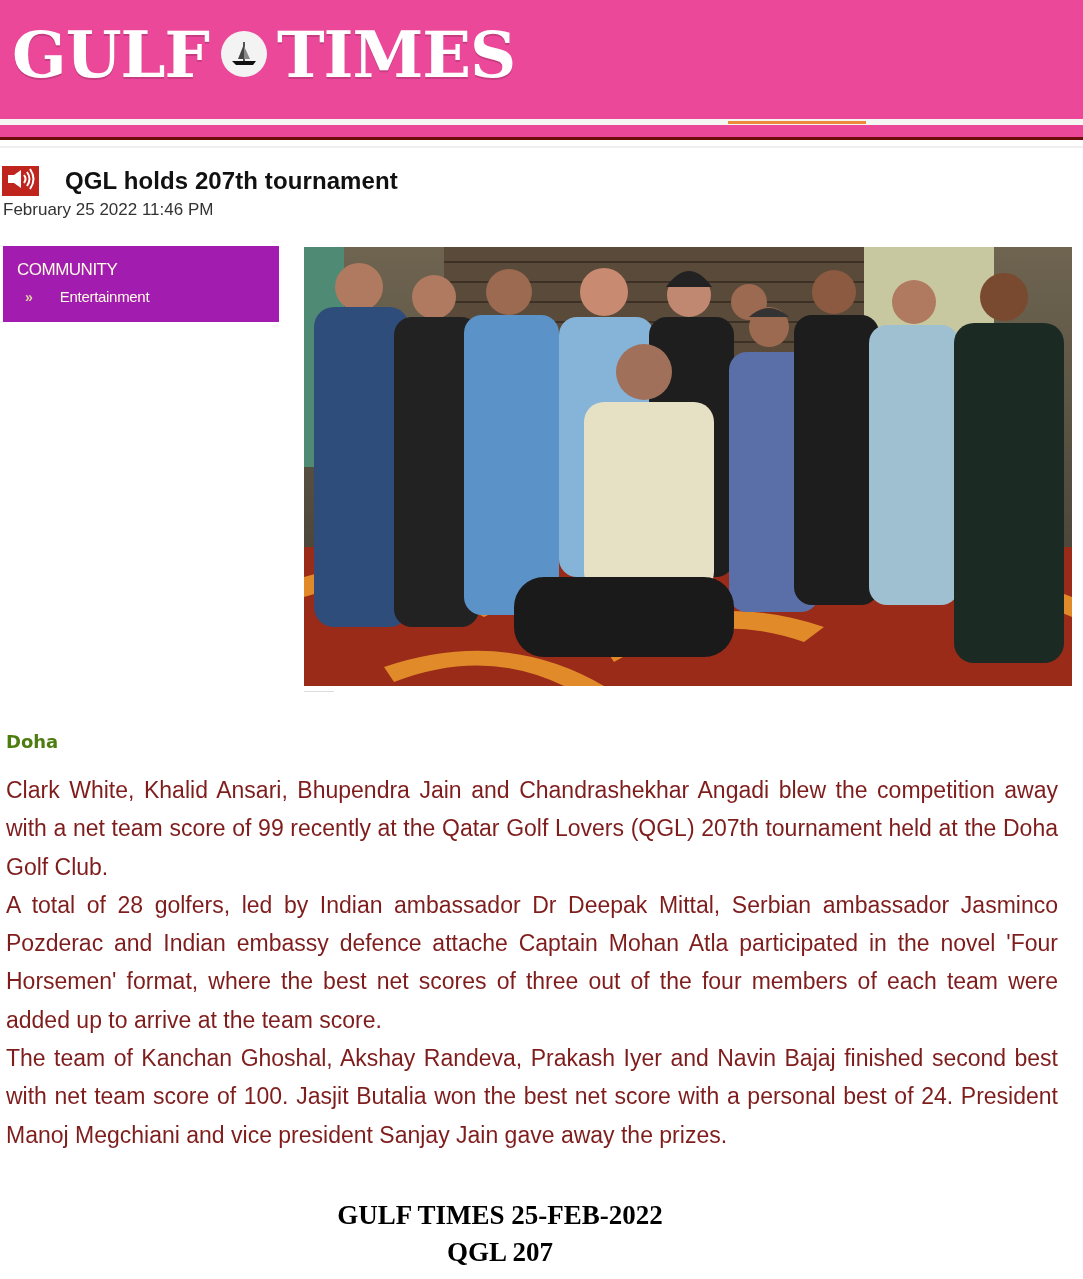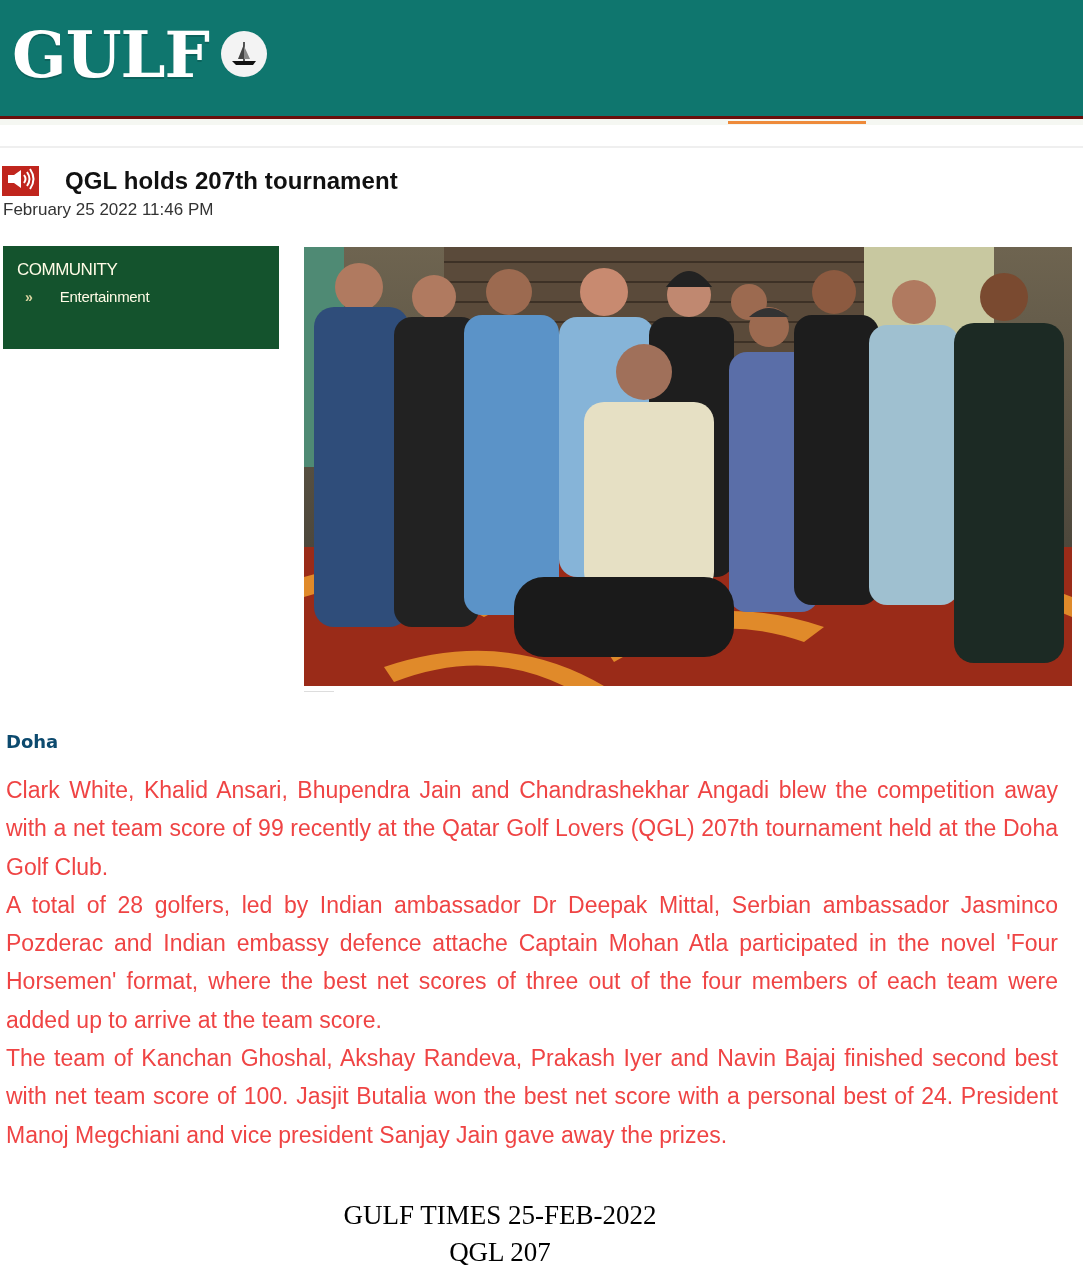--- a/index.html
+++ b/index.html
@@ -1,21 +1,21 @@
 <!DOCTYPE html>
 <html><head>
 <meta charset="utf-8">
 <style>
   * { box-sizing: border-box; margin: 0; padding: 0; }
   html, body { width: 1083px; height: 1279px; background: #ffffff; overflow: hidden; }
   body { position: relative; font-family: "Liberation Sans", sans-serif; color: #222; }
 
   .masthead {
-    position: absolute; left: 0; top: 0; width: 1083px; height: 119px;
-    background: #0f766e;
+    position: absolute; left: 0; top: 0; width: 1083px; height: 140px;
+    background: #ec4899;
     border-bottom: 3px solid #6a0f0c;
   }
   .logo {
     position: absolute; left: 12px; top: 14px; height: 80px;
     display: flex; align-items: center;
     font-family: "DejaVu Serif", serif; font-weight: bold;
     font-size: 64px; color: #ffffff; letter-spacing: -1px;
     text-shadow: 0 2px 0 rgba(0,0,0,0.15);
   }
   .logo .emblem {
@@ -44,71 +44,72 @@
     cursor: pointer;
   }
   .headline {
     margin-left: 26px; font-size: 24px; font-weight: bold; color: #111; letter-spacing: 0.1px;
   }
   .timestamp {
     position: absolute; left: 3px; top: 200px; font-size: 17px; color: #333;
   }
 
   .category-box {
-    position: absolute; left: 3px; top: 246px; width: 276px; height: 103px;
-    background: #14532d;
+    position: absolute; left: 3px; top: 246px; width: 276px; height: 76px;
+    background: #a21caf;
     padding: 14px 0 0 14px;
   }
   .category-title {
     display: block; font-size: 17px; color: #fffbe6; letter-spacing: -0.5px; text-transform: uppercase;
   }
   .subcategory {
     display: flex; align-items: center; margin-top: 8px; margin-left: 8px;
   }
   .subcategory .chev { color: #d9d4a0; font-size: 14px; font-weight: bold; margin-right: 10px; letter-spacing: -3px; }
   .subcategory span.label { font-size: 15px; color: #fffbe6; letter-spacing: -0.3px; margin-left: 20px; }
 
   .photo {
     position: absolute; left: 304px; top: 247px; width: 768px; height: 439px;
     overflow: hidden;
     background: linear-gradient(180deg, #5c5a4c 0%, #3a3a38 45%, #2b2a2a 60%, #7a2a1a 80%, #a5331c 100%);
   }
   .photo svg { display: block; }
   .photo-underline { position: absolute; left: 304px; top: 691px; width: 30px; height: 1px; background: #ddd; }
 
   .dateline {
-    position: absolute; left: 6px; top: 731px; font-size: 18px; font-weight: bold; color: #0c4a6e;
+    position: absolute; left: 6px; top: 731px; font-size: 18px; font-weight: bold; color: #4d7c0f;
     font-family: "DejaVu Sans", sans-serif;
   }
   .body-text {
     position: absolute; left: 6px; top: 771px; width: 1052px;
-    font-size: 23px; line-height: 38.3px; color: #ef4444;
+    font-size: 23px; line-height: 38.3px; color: #7f1d1d;
     text-align: justify;
   }
   .body-text p { margin: 0; }
 
   .footer-caption {
     position: absolute; left: 0; top: 1197px; width: 1000px; text-align: center;
-    font-family: "Liberation Serif", serif; font-weight: normal; font-size: 27px; line-height: 37px; color: #000;
+    font-family: "Liberation Serif", serif; font-weight: bold; font-size: 27px; line-height: 37px; color: #000;
   }
 </style>
 </head>
 <body>
 
 <header class="masthead">
   <div class="logo">
     <span>GULF</span>
     <span class="emblem">
       <svg width="34" height="34" viewBox="0 0 34 34">
         <line x1="17" y1="5" x2="17" y2="24" stroke="#222" stroke-width="1.5"></line>
         <path d="M17 7 L11 22 L17 22 Z" fill="#444"></path>
         <path d="M17 9 L23 22 L17 22 Z" fill="#888"></path>
         <path d="M5 24 L29 24 L26 28 L9 28 Z" fill="#111"></path>
       </svg>
     </span>
+    <span>TIMES</span>
   </div>
 </header>
 <div class="navstrip"></div>
 <div class="nav-active"></div>
 <div class="divider"></div>
 
 <div class="headline-row">
   <div class="audio-btn">
     <span>
       <svg width="30" height="22" viewBox="0 0 30 22">

